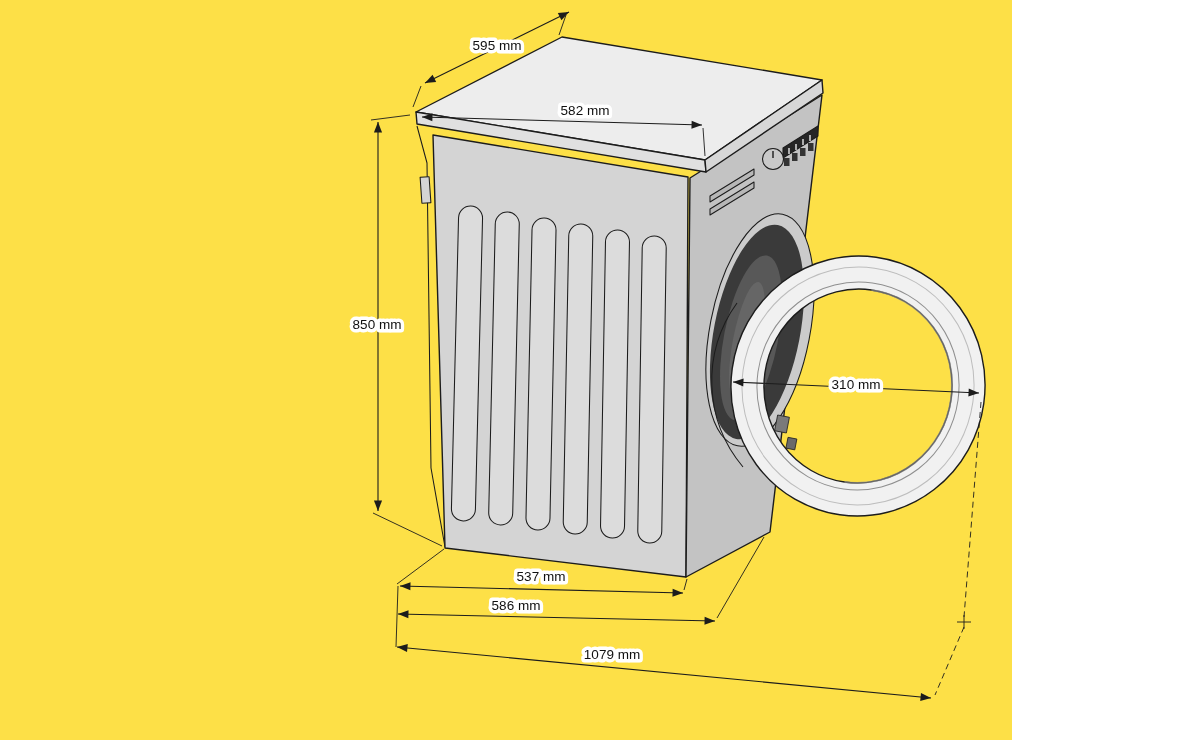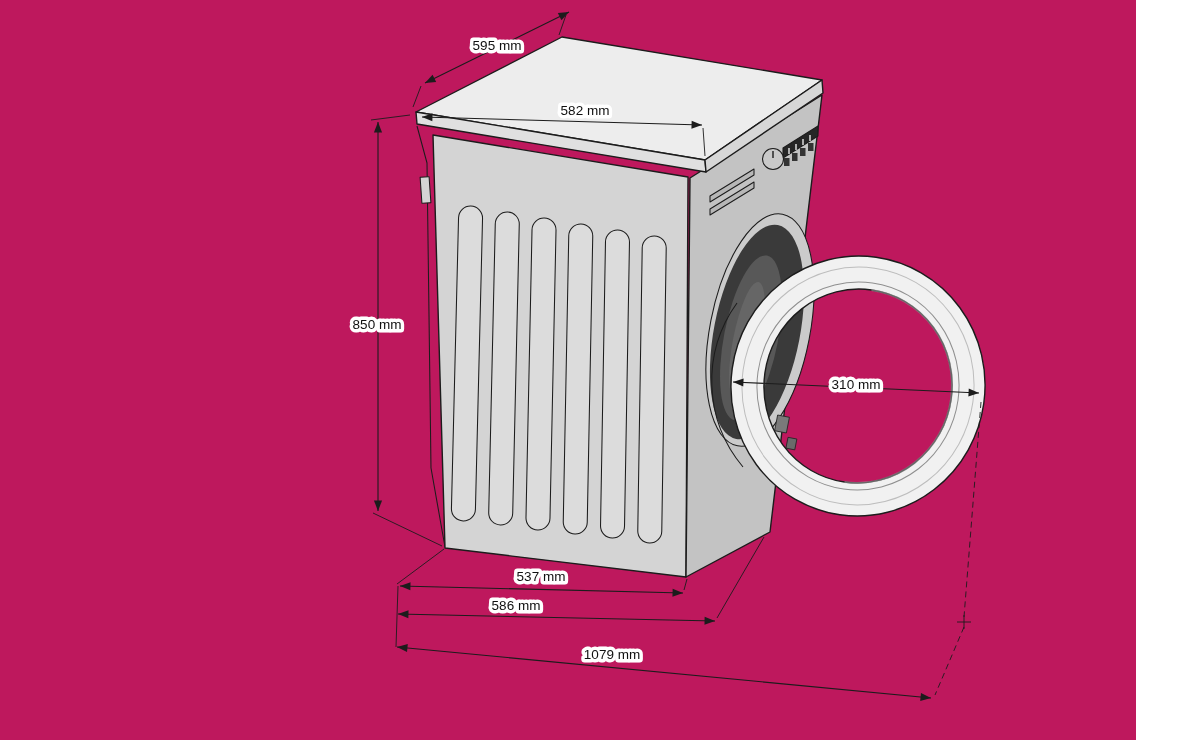--- a/index.html
+++ b/index.html
@@ -1,16 +1,16 @@
 <!DOCTYPE html>
 <html><head>
 <meta charset="utf-8">
 <style>
   html,body{margin:0;padding:0;background:#ffffff;}
-  #stage{position:relative;width:1136px;height:740px;background:#be185d;overflow:hidden;}
+  #stage{position:relative;width:1012px;height:740px;background:#fde047;overflow:hidden;}
   svg{display:block;}
   .sil{stroke:#1c1c1c;stroke-width:1.4;stroke-linejoin:round;}
   .inl{stroke:#1c1c1c;stroke-width:1.05;stroke-linejoin:round;}
   .dim{stroke:#1c1c1c;stroke-width:1.1;fill:none;}
   .ext{stroke:#1c1c1c;stroke-width:0.9;fill:none;}
   .dash{stroke-dasharray:6 4;}
   .lbl{font:13.5px "Liberation Sans","DejaVu Sans",sans-serif;fill:#101010;text-anchor:middle;
        paint-order:stroke;stroke:#ffffff;stroke-width:7px;stroke-linejoin:round;}
 </style>
 </head>

